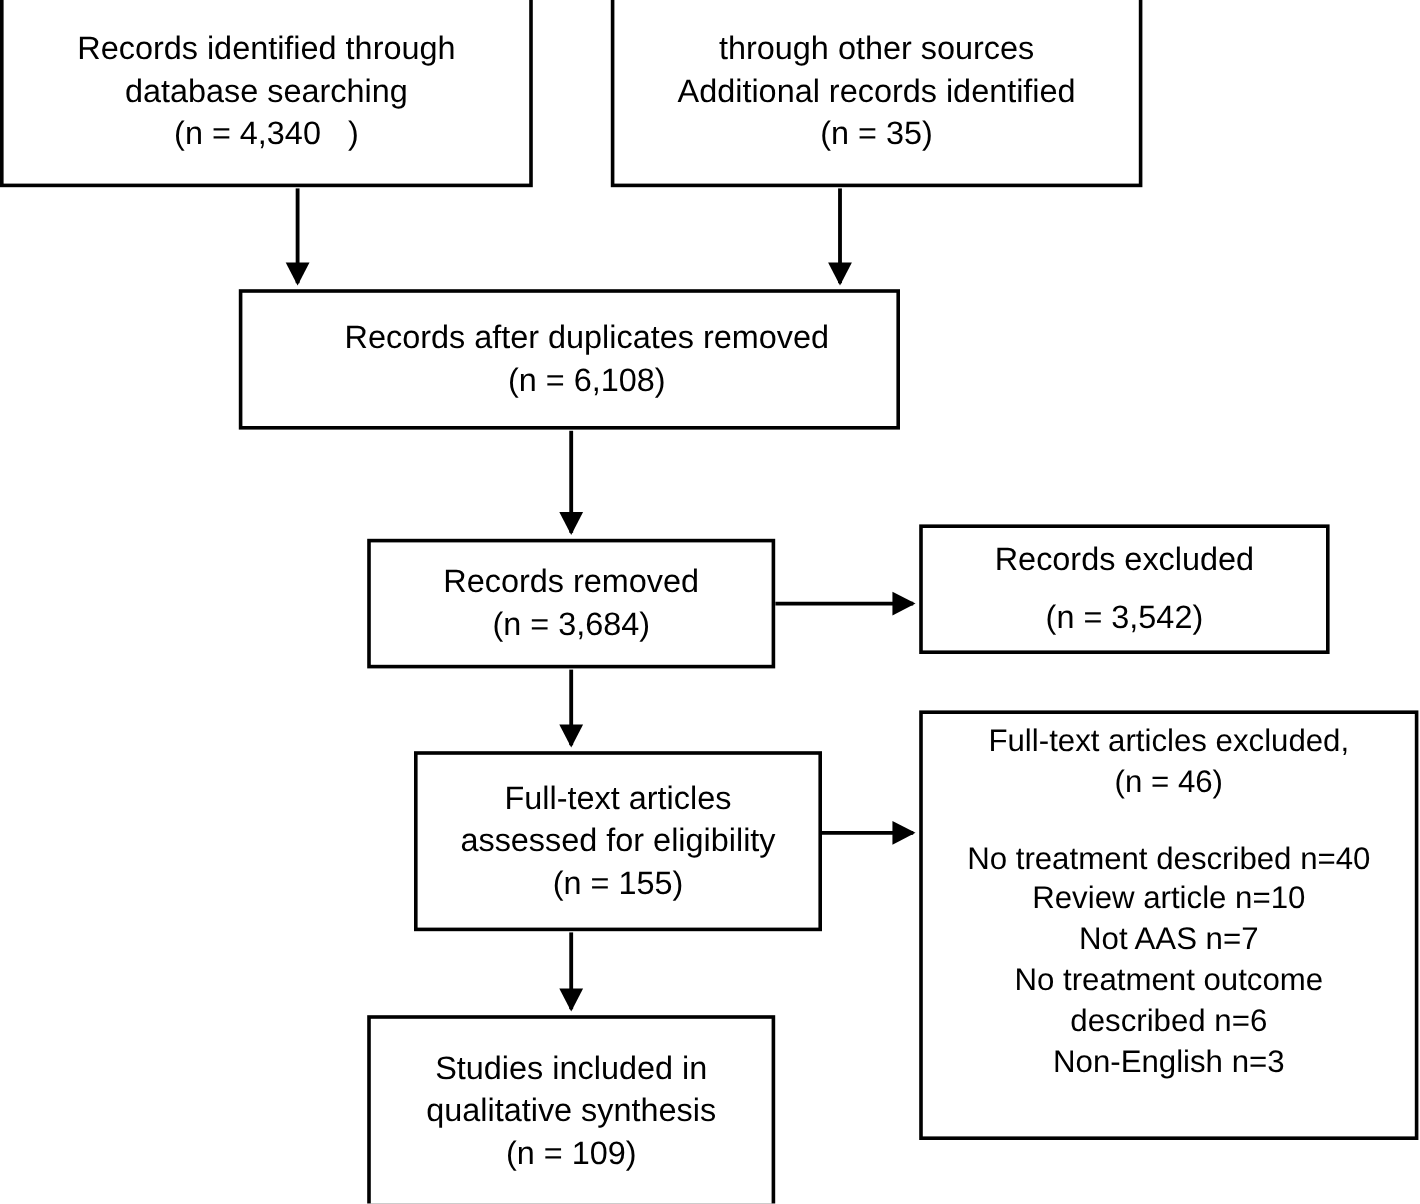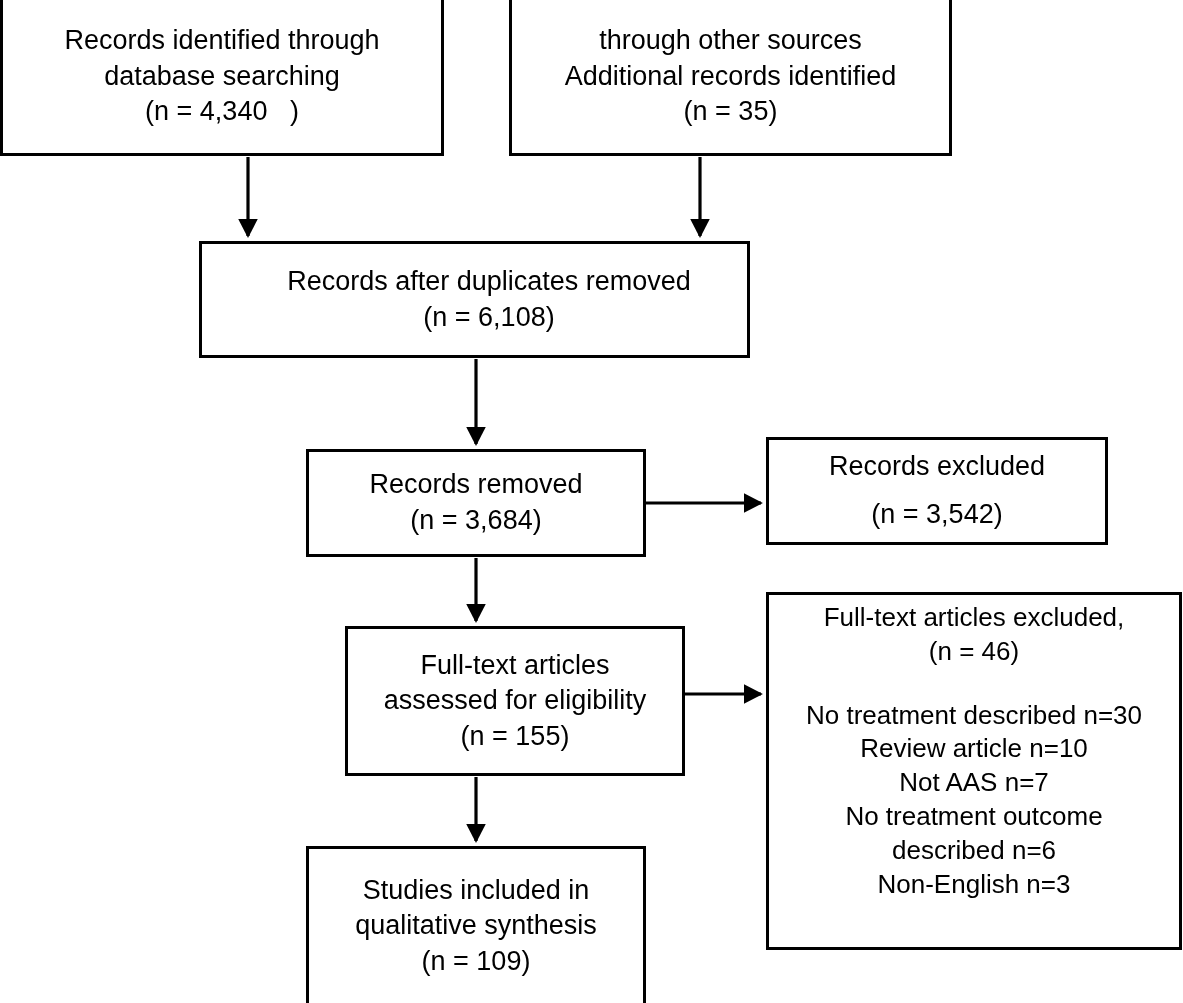--- a/index.html
+++ b/index.html
@@ -119,21 +119,21 @@
   <div class="node-box" id="box-fulltext">
     <span class="node-line">Full-text articles</span>
     <span class="node-line">assessed for eligibility</span>
     <span class="node-line">(n = 155)</span>
   </div>
 
   <div class="node-box" id="box-ft-excluded">
     <span class="node-line">Full-text articles excluded,</span>
     <span class="node-line">(n = 46)</span>
     <span class="spacer-line"></span>
-    <span class="node-line">No treatment described n=30</span>
+    <span class="node-line">No treatment described n=40</span>
     <span class="node-line">Review article n=10</span>
     <span class="node-line">Not AAS n=7</span>
     <span class="node-line">No treatment outcome</span>
     <span class="node-line">described n=6</span>
     <span class="node-line">Non-English n=3</span>
   </div>
 
   <div class="node-box" id="box-included">
     <span class="node-line">Studies included in</span>
     <span class="node-line">qualitative synthesis</span>

